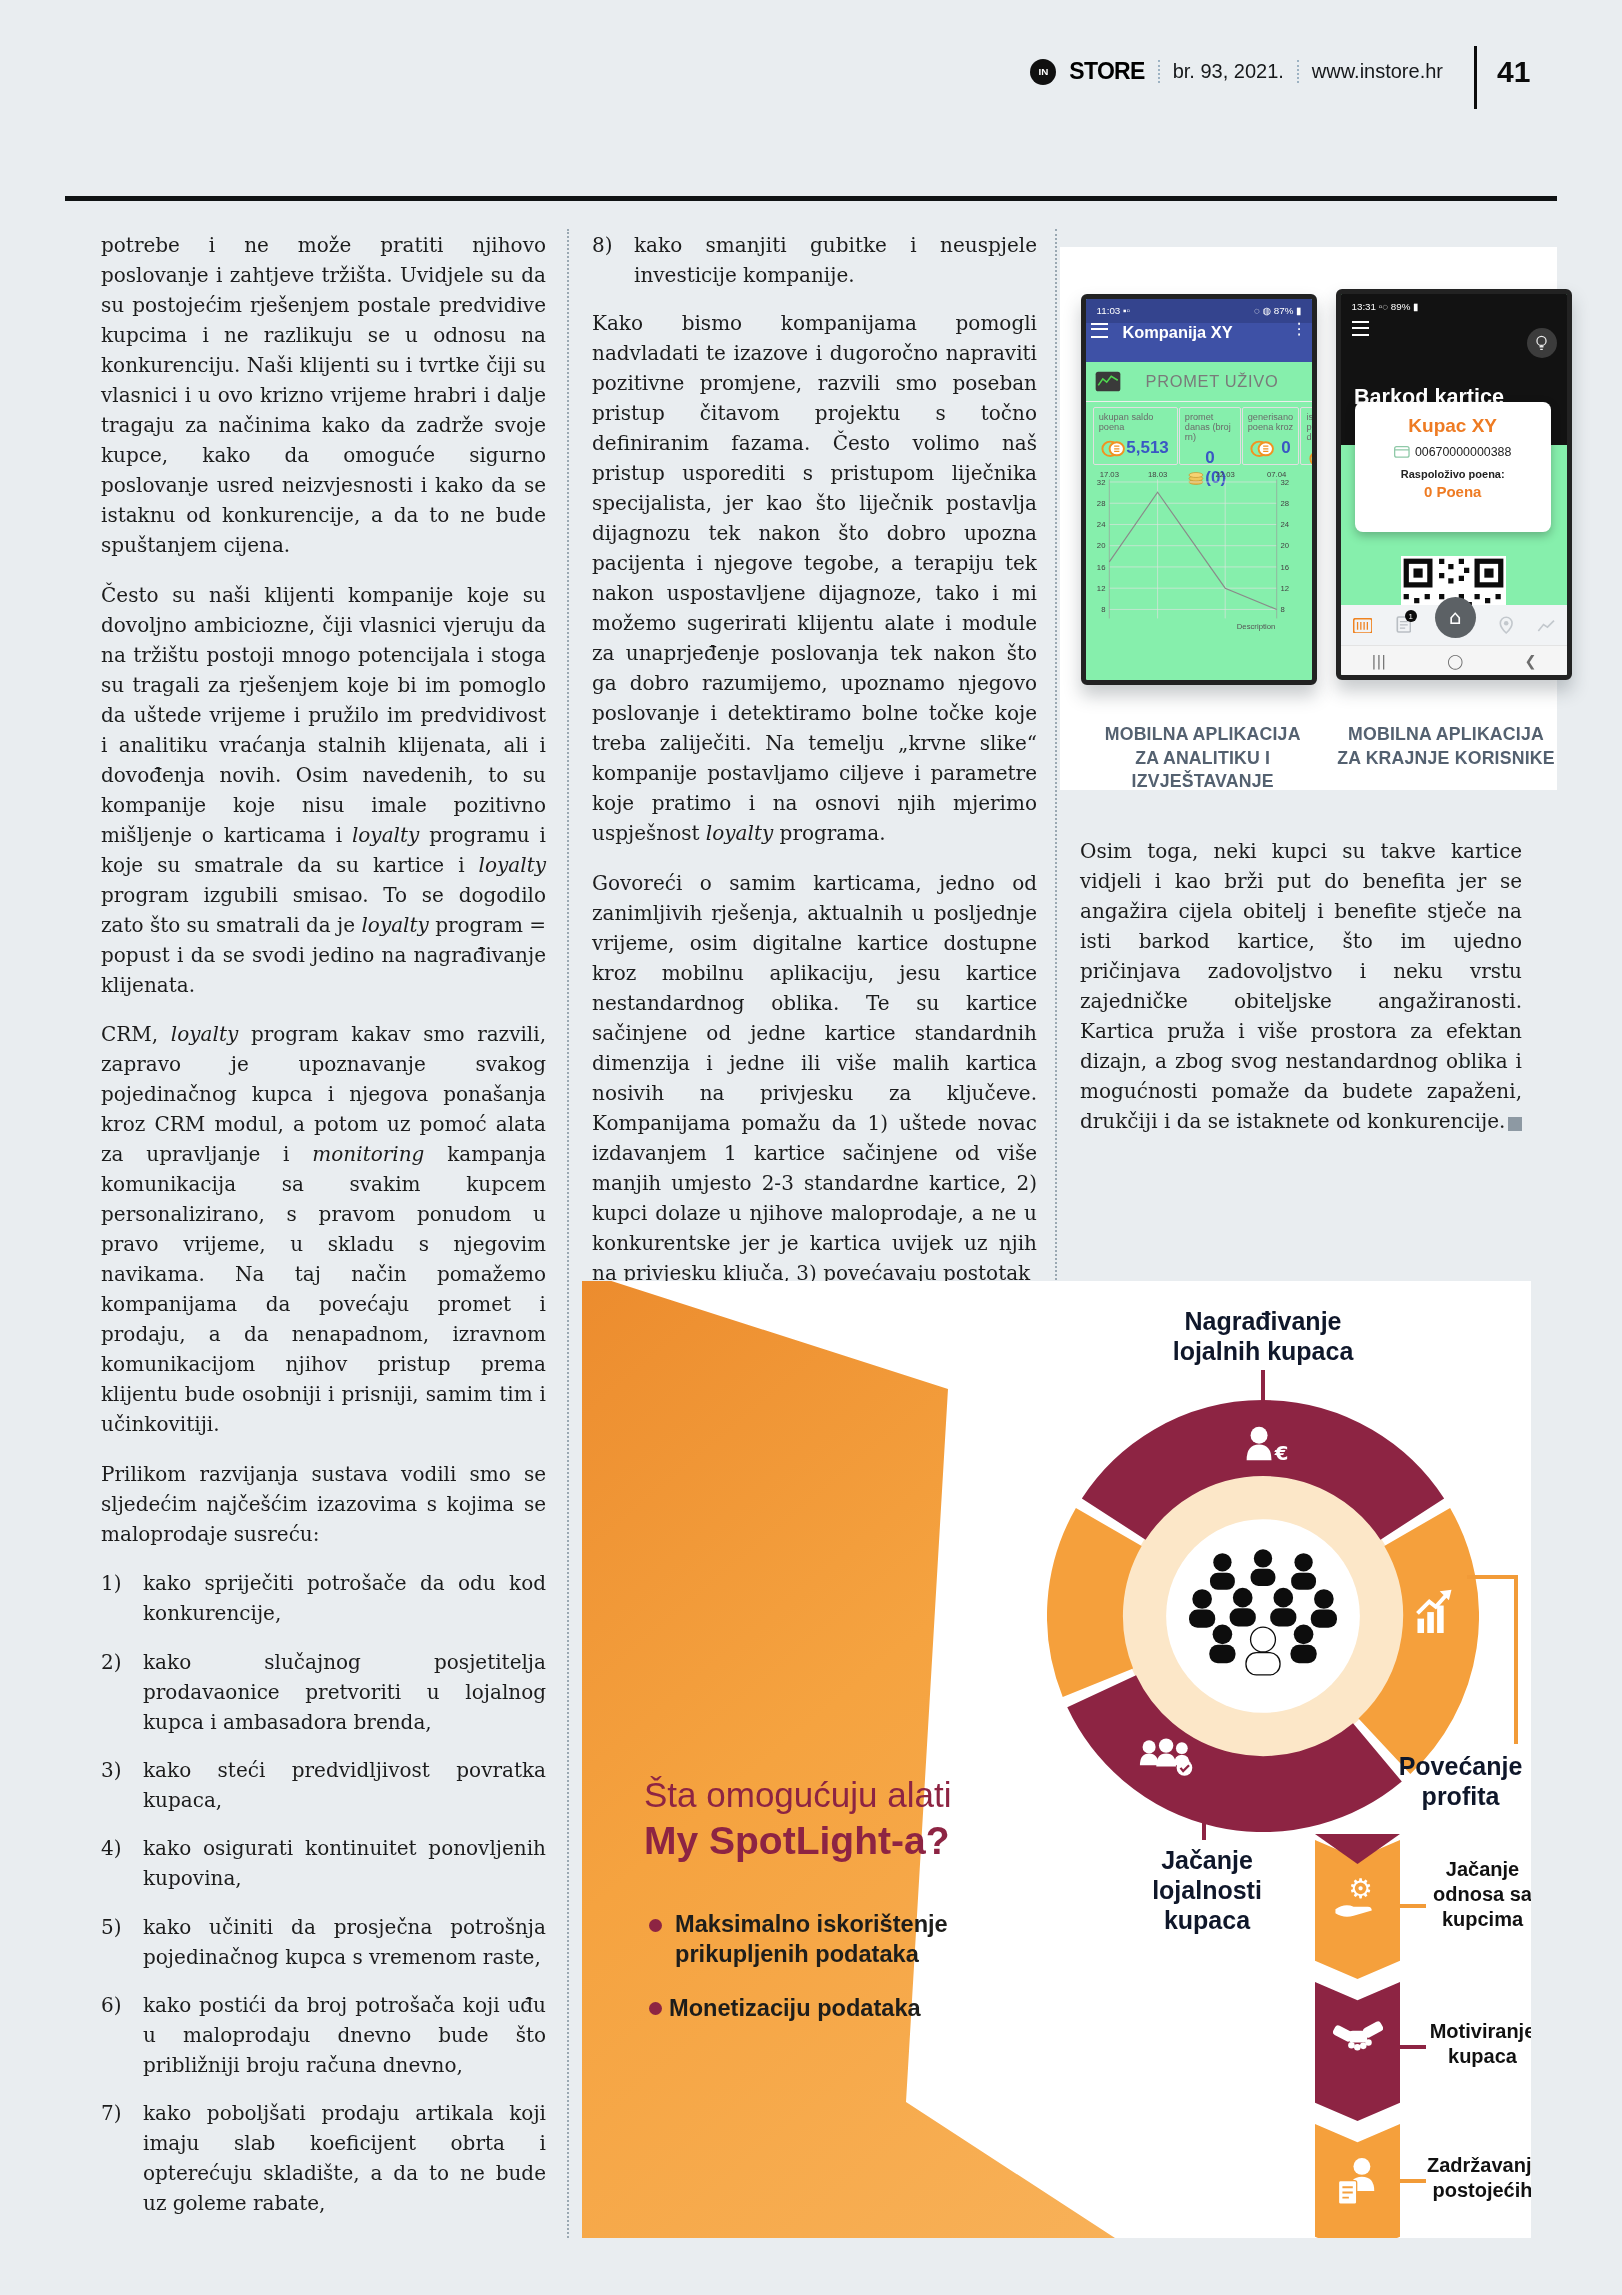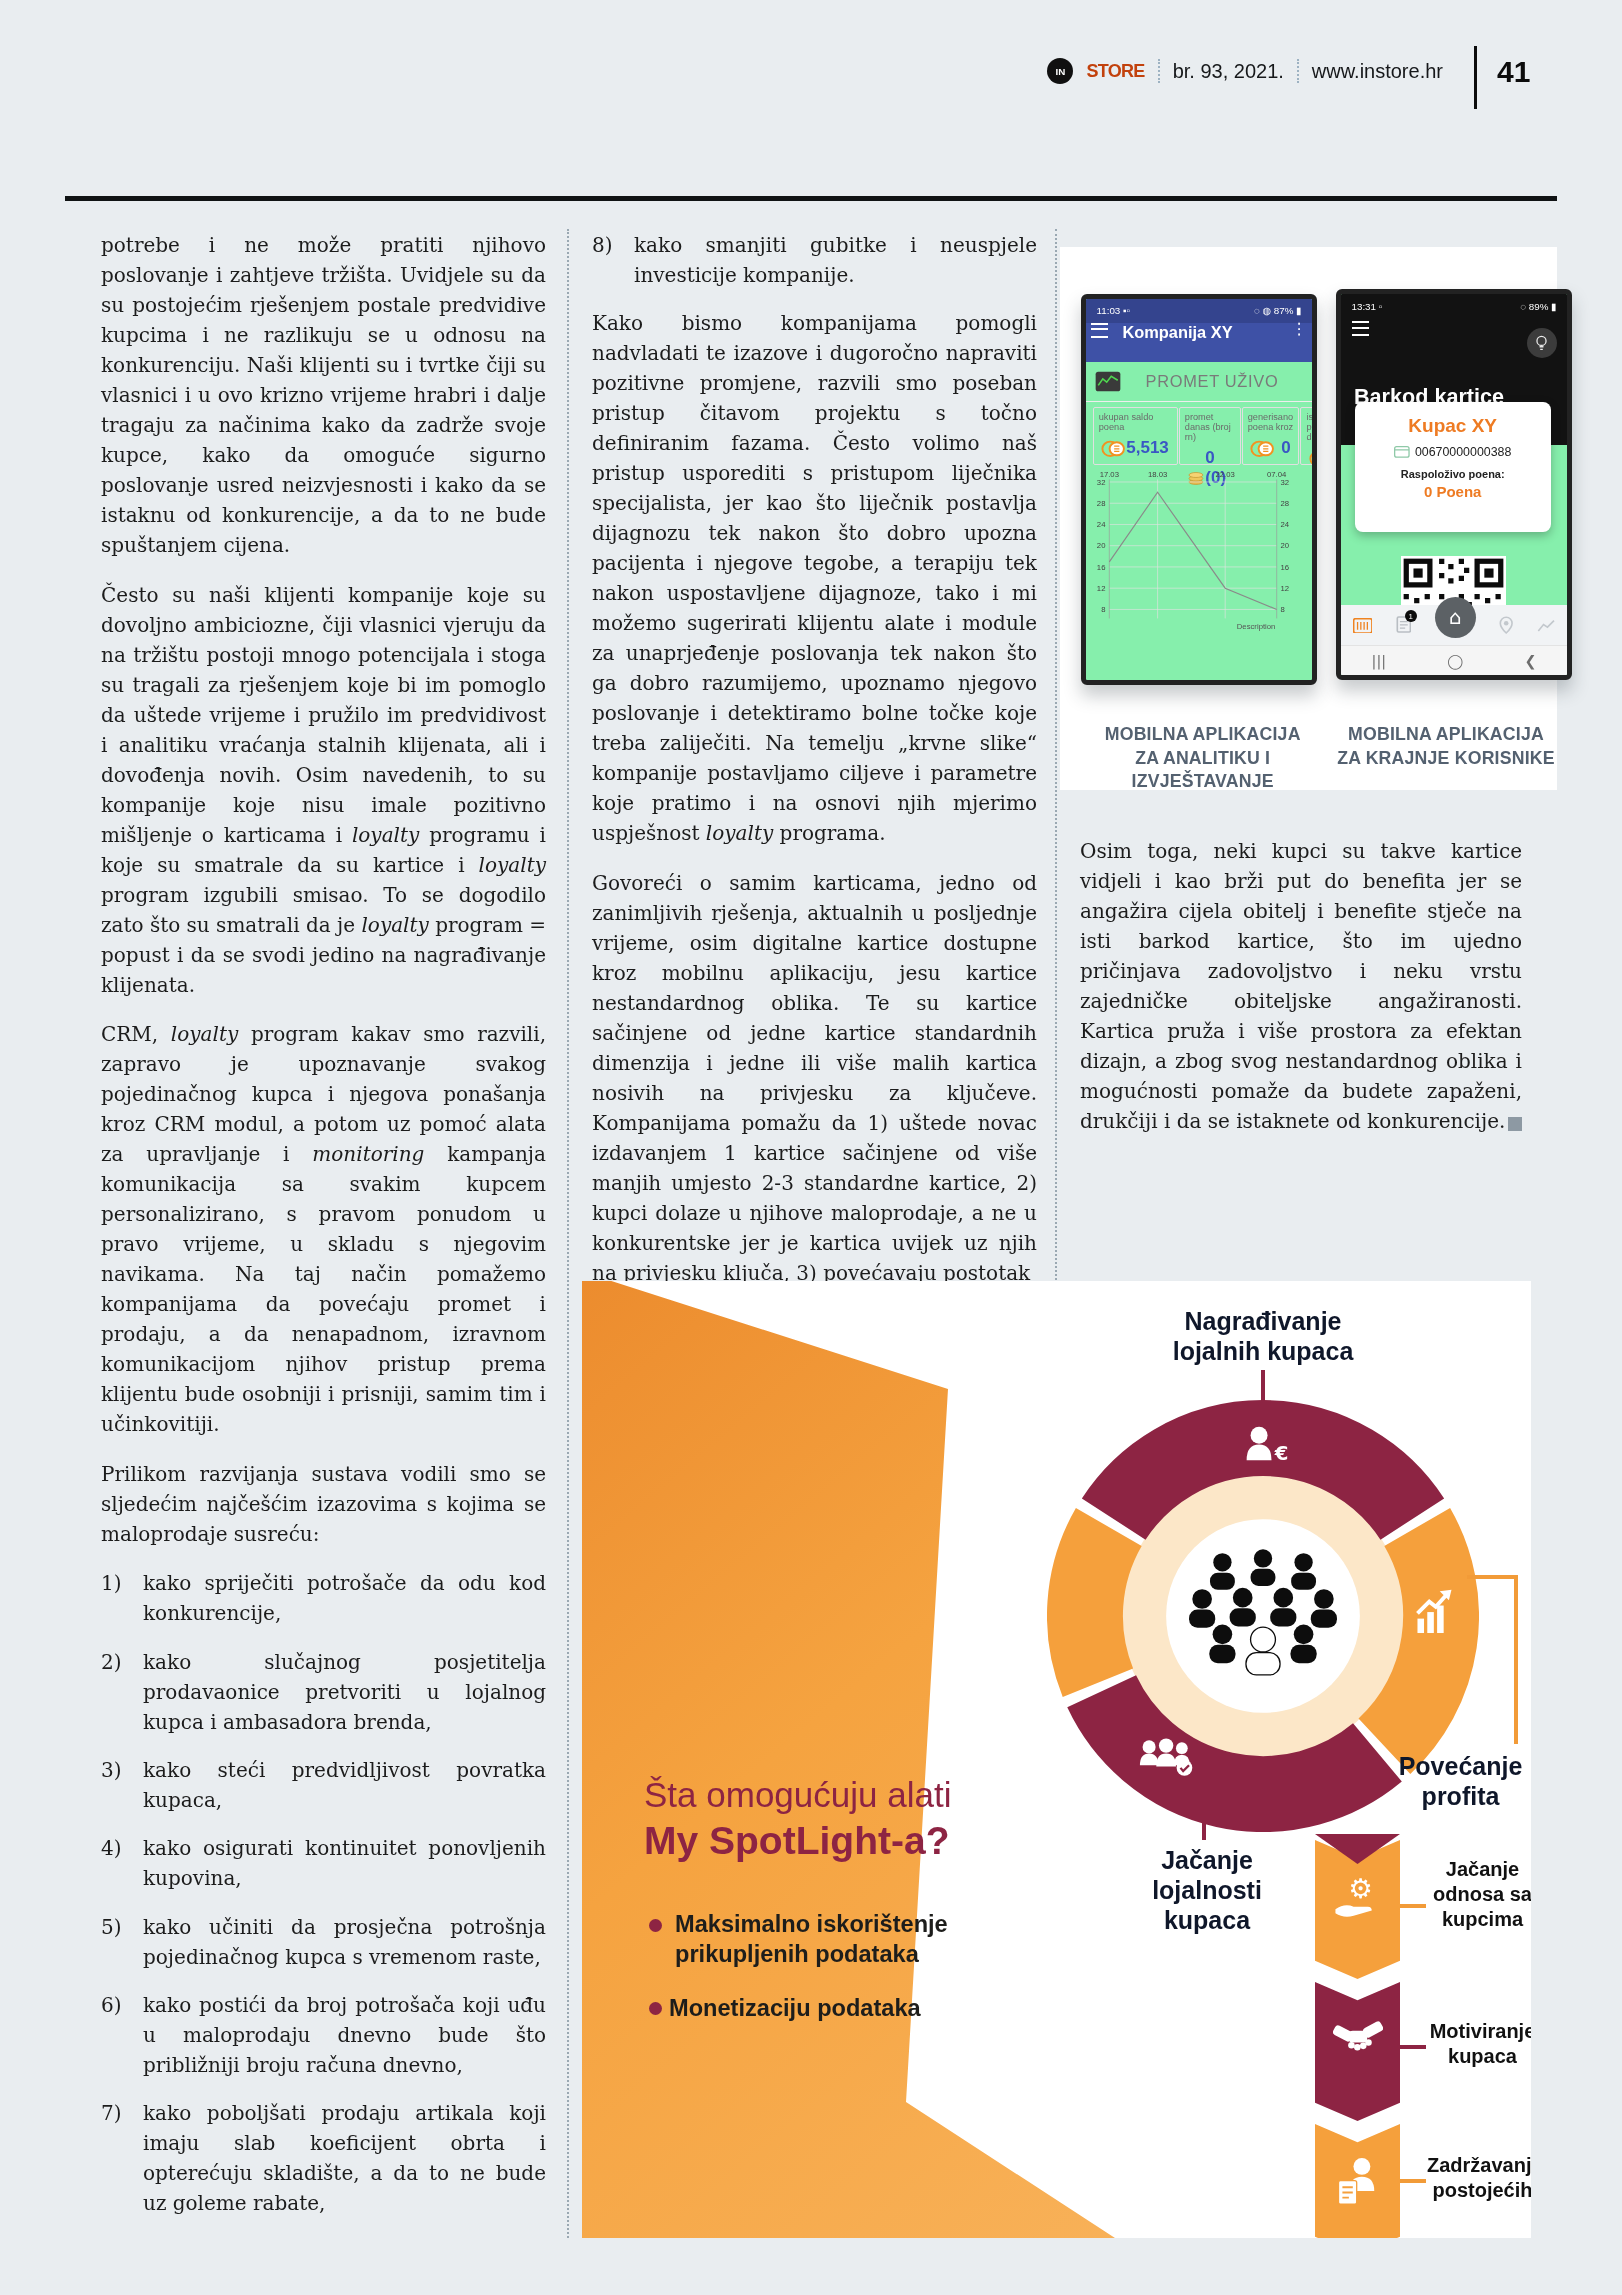--- a/index.html
+++ b/index.html
@@ -3,21 +3,21 @@
 <meta charset="utf-8">
 <style>
   html,body{margin:0;padding:0}
   body{width:1623px;height:2295px;position:relative;background:#e9edf0;
        font-family:"DejaVu Serif",serif;color:#1c1c1c;overflow:hidden}
   .sans{font-family:"Liberation Sans","DejaVu Sans",sans-serif}
   .it{font-style:italic}
   
   .hdr-row{position:absolute;top:58px;left:851px;width:592px;display:flex;align-items:center;justify-content:flex-end;gap:13px}
   .logo-circle{width:26px;height:26px;border-radius:50%;background:#101010;color:#fff;display:flex;align-items:center;justify-content:center;font-size:9.8px;font-weight:bold;letter-spacing:0}
-  .logo-store{font-size:18px;font-weight:bold;letter-spacing:-0.7px;color:#c2410c}
+  .logo-store{font-size:23px;font-weight:bold;letter-spacing:-0.7px;color:#000000}
   .hdr-dot-sep{width:0;height:23.6px;border-left:2px dotted #9db2c2}
   .hdr-txt{font-size:20px;color:#16181a}
   .hdr-bar{position:absolute;left:1474px;top:46px;width:3.3px;height:63px;background:#0c0c0c}
   .hdr-page{position:absolute;left:1497px;top:55px;font-size:30px;font-weight:bold;color:#0c0c0c;font-family:"Liberation Sans",sans-serif}
   .hdr-rule{position:absolute;left:65px;top:196px;width:1492px;height:5.2px;background:#101314}
   
   .col{position:absolute;width:445px;font-size:20px;line-height:30px;text-align:justify}
   .col p{margin:0 0 19.6px 0}
   .li{position:relative;padding-left:42px;margin:0 0 18.3px 0}
   .li .n{position:absolute;left:0;top:0}
@@ -34,21 +34,21 @@
   .p1-title{font-size:16.4px;font-weight:bold;margin-left:14.4px}
   .p1-promet{height:39px;display:flex;align-items:center;padding:0 9.2px;border-bottom:0.7px solid #eee}
   .p1-promet-t{flex:1;text-align:center;font-size:16.4px;color:#7a7a7a;font-family:"Liberation Sans",sans-serif;letter-spacing:0.7px}
   .cards{display:grid;grid-template-columns:1fr 1fr 1fr 1fr;gap:1px;padding:5.2px 6.5px 2.6px 6.5px}
   .card{border:0.7px solid #e0e0e0;border-radius:2px;height:58px;padding:3.9px 5.2px;box-sizing:border-box;font-family:"Liberation Sans",sans-serif}
   .card .lbl{font-size:9.2px;color:#6b6b6b}
   .card .row{display:flex;align-items:flex-end;justify-content:space-between;margin-top:6.5px;padding:0 2.6px}
   .card .val{font-size:17px;font-weight:bold;color:#3a57c4}
   .navbar{height:29px;background:#f5f5f5;border-top:0.7px solid #e3e3e3;display:flex;align-items:center;justify-content:space-around;color:#6d6d6d;font-size:14.4px;font-family:"DejaVu Sans",sans-serif}
   .p2-black{background:#121212;color:#fff;position:relative;height:151px;font-family:"Liberation Sans",sans-serif}
-  .p2-status{display:flex;justify-content:space-between;padding:6.5px 10.5px 0 10.5px;font-size:9.8px}
+  .p2-status{display:flex;padding:6.5px 10.5px 0 10.5px;font-size:9.8px}
   .p2-title{position:absolute;left:13px;top:90px;font-size:21.6px;font-weight:bold}
   .bulb-btn{position:absolute;right:10.5px;top:34px;width:30px;height:30px;border-radius:50%;background:#3c3c3c;display:flex;align-items:center;justify-content:center}
   .p2-card{position:absolute;left:13.7px;top:108px;width:196px;height:130px;background:#fff;border-radius:7.9px;box-shadow:0 3.9px 9.2px rgba(0,0,0,.25);text-align:center;font-family:"Liberation Sans",sans-serif}
   .p2-kupac{color:#ee7b23;font-size:19px;font-weight:bold;margin-top:13px}
   .p2-cardnum{display:flex;align-items:center;justify-content:center;gap:5.2px;margin-top:7.9px;font-size:12.4px;color:#222}
   .p2-rasp{font-size:11px;font-weight:bold;margin-top:9.2px;color:#222}
   .p2-poena{color:#ee7b23;font-size:15px;font-weight:bold;margin-top:2.6px}
   .p2-bottomnav{position:absolute;left:0;right:0;bottom:29px;height:41px;background:#f1f3f5;display:flex;align-items:center;justify-content:space-around}
   .homebtn{width:41px;height:41px;border-radius:50%;background:#5c6165;display:flex;align-items:center;justify-content:center;color:#fff;font-size:19.6px;margin-top:-17px;font-family:"DejaVu Sans",sans-serif}
   .caption{position:absolute;font-family:"Liberation Sans",sans-serif;font-weight:bold;color:#546170;font-size:17.7px;line-height:23.6px;text-align:center;letter-spacing:0.2px}

